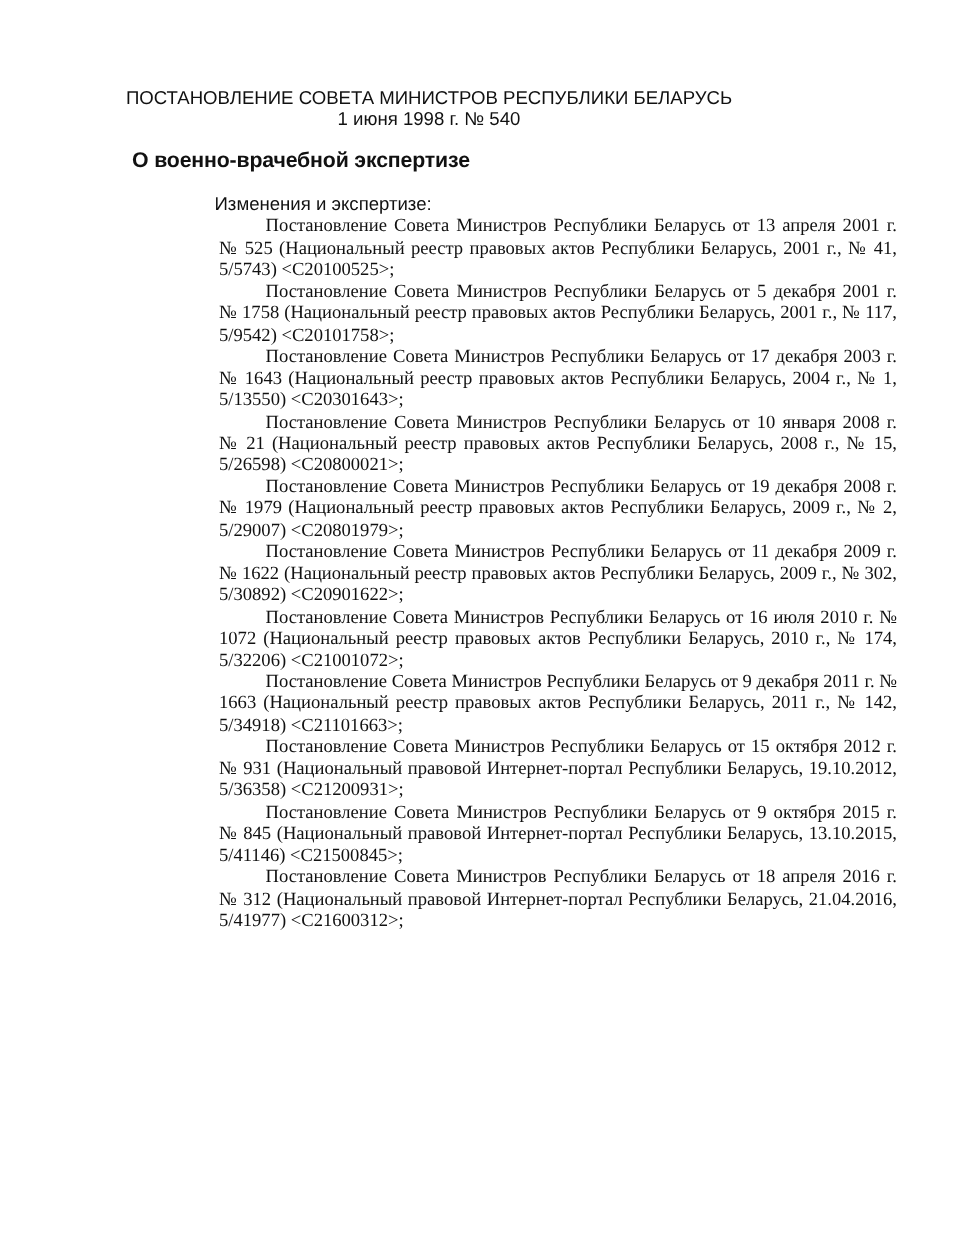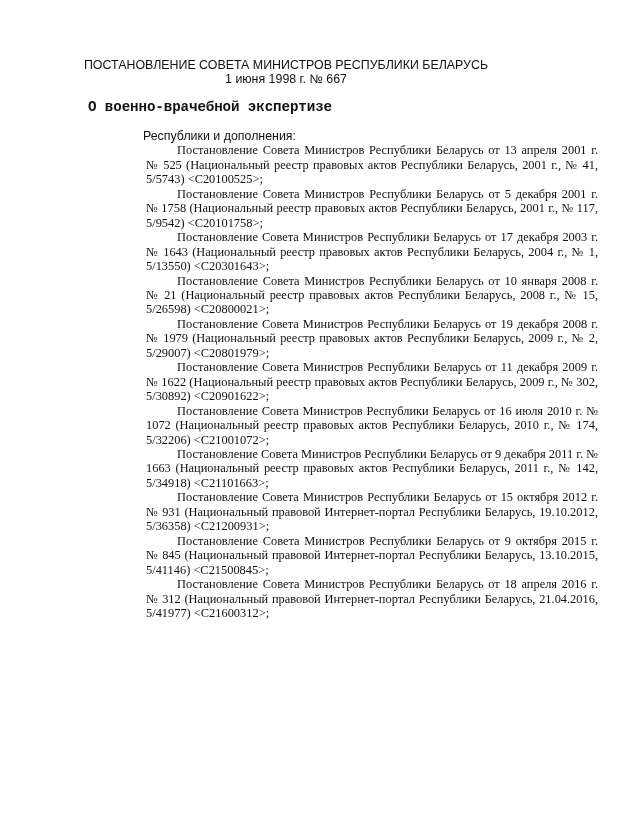--- a/index.html
+++ b/index.html
@@ -26,21 +26,20 @@
     }
     .header .line { display: block; }
     .title {
       position: absolute;
       top: 99px;
       left: 88px;
       font-size: 14.2px;
       font-weight: bold;
       line-height: 17px;
       letter-spacing: -0.1px;
-      font-family: Liberation Mono, monospace;
     }
     .changes {
       position: absolute;
       top: 129px;
       left: 146px;
       width: 452px;
       font-size: 12.4px;
       line-height: 14.45px;
     }
     .changes-label {
@@ -52,27 +51,27 @@
       text-align: justify;
       text-indent: 31px;
       font-family: Liberation Serif, serif;
     }
   </style>
 </head>
 <body>
 
 <div class="header">
   <span class="line">ПОСТАНОВЛЕНИЕ СОВЕТА МИНИСТРОВ РЕСПУБЛИКИ БЕЛАРУСЬ</span>
-  <span class="line">1 июня 1998 г. № 667</span>
+  <span class="line">1 июня 1998 г. № 540</span>
 </div>
 
 <div class="title">О военно-врачебной экспертизе</div>
 
 <div class="changes">
-  <span class="changes-label">Республики и дополнения:</span>
+  <span class="changes-label">Изменения и экспертизе:</span>
   <span class="amendment">Постановление Совета Министров Республики Беларусь от 13 апреля 2001 г. № 525 (Национальный реестр правовых актов Республики Беларусь, 2001 г., № 41, 5/5743) &lt;C20100525&gt;;</span>
   <span class="amendment">Постановление Совета Министров Республики Беларусь от 5 декабря 2001 г. № 1758 (Национальный реестр правовых актов Республики Беларусь, 2001 г., № 117, 5/9542) &lt;C20101758&gt;;</span>
   <span class="amendment">Постановление Совета Министров Республики Беларусь от 17 декабря 2003 г. № 1643 (Национальный реестр правовых актов Республики Беларусь, 2004 г., № 1, 5/13550) &lt;C20301643&gt;;</span>
   <span class="amendment">Постановление Совета Министров Республики Беларусь от 10 января 2008 г. № 21 (Национальный реестр правовых актов Республики Беларусь, 2008 г., № 15, 5/26598) &lt;C20800021&gt;;</span>
   <span class="amendment">Постановление Совета Министров Республики Беларусь от 19 декабря 2008 г. № 1979 (Национальный реестр правовых актов Республики Беларусь, 2009 г., № 2, 5/29007) &lt;C20801979&gt;;</span>
   <span class="amendment">Постановление Совета Министров Республики Беларусь от 11 декабря 2009 г. № 1622 (Национальный реестр правовых актов Республики Беларусь, 2009 г., № 302, 5/30892) &lt;C20901622&gt;;</span>
   <span class="amendment">Постановление Совета Министров Республики Беларусь от 16 июля 2010 г. № 1072 (Национальный реестр правовых актов Республики Беларусь, 2010 г., № 174, 5/32206) &lt;C21001072&gt;;</span>
   <span class="amendment">Постановление Совета Министров Республики Беларусь от 9 декабря 2011 г. № 1663 (Национальный реестр правовых актов Республики Беларусь, 2011 г., № 142, 5/34918) &lt;C21101663&gt;;</span>
   <span class="amendment">Постановление Совета Министров Республики Беларусь от 15 октября 2012 г. № 931 (Национальный правовой Интернет-портал Республики Беларусь, 19.10.2012, 5/36358) &lt;C21200931&gt;;</span>
   <span class="amendment">Постановление Совета Министров Республики Беларусь от 9 октября 2015 г. № 845 (Национальный правовой Интернет-портал Республики Беларусь, 13.10.2015, 5/41146) &lt;C21500845&gt;;</span>

